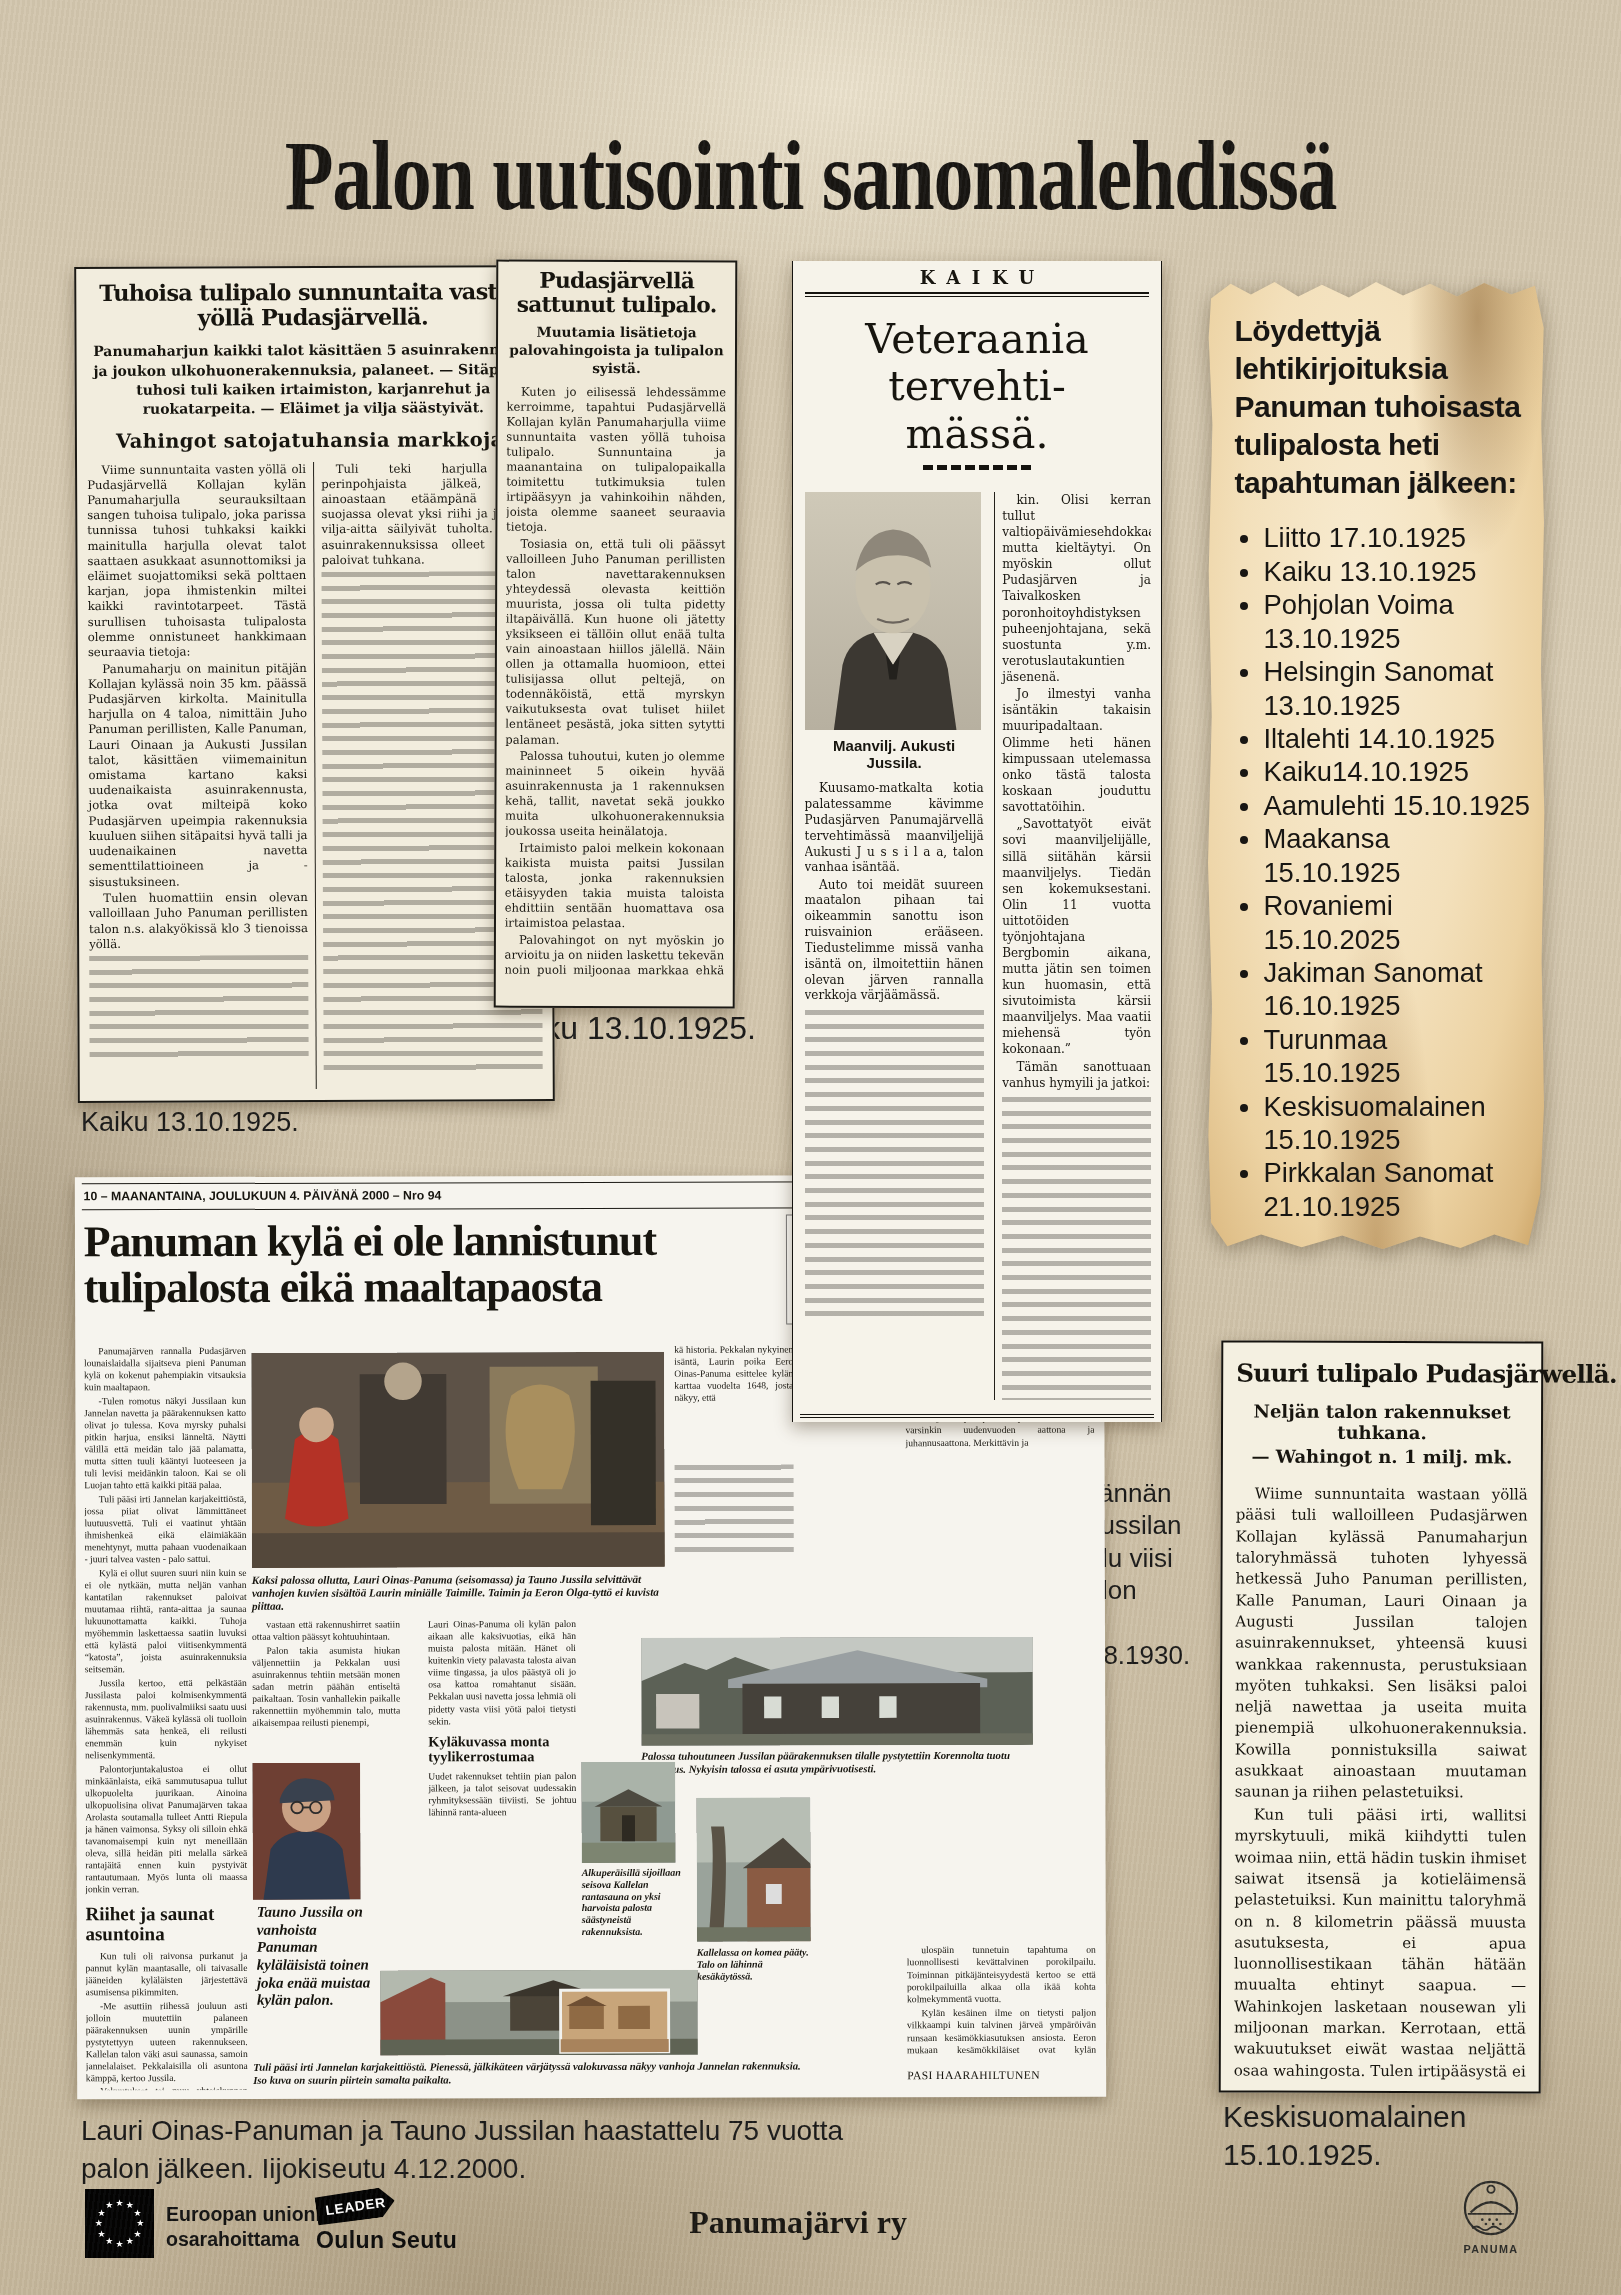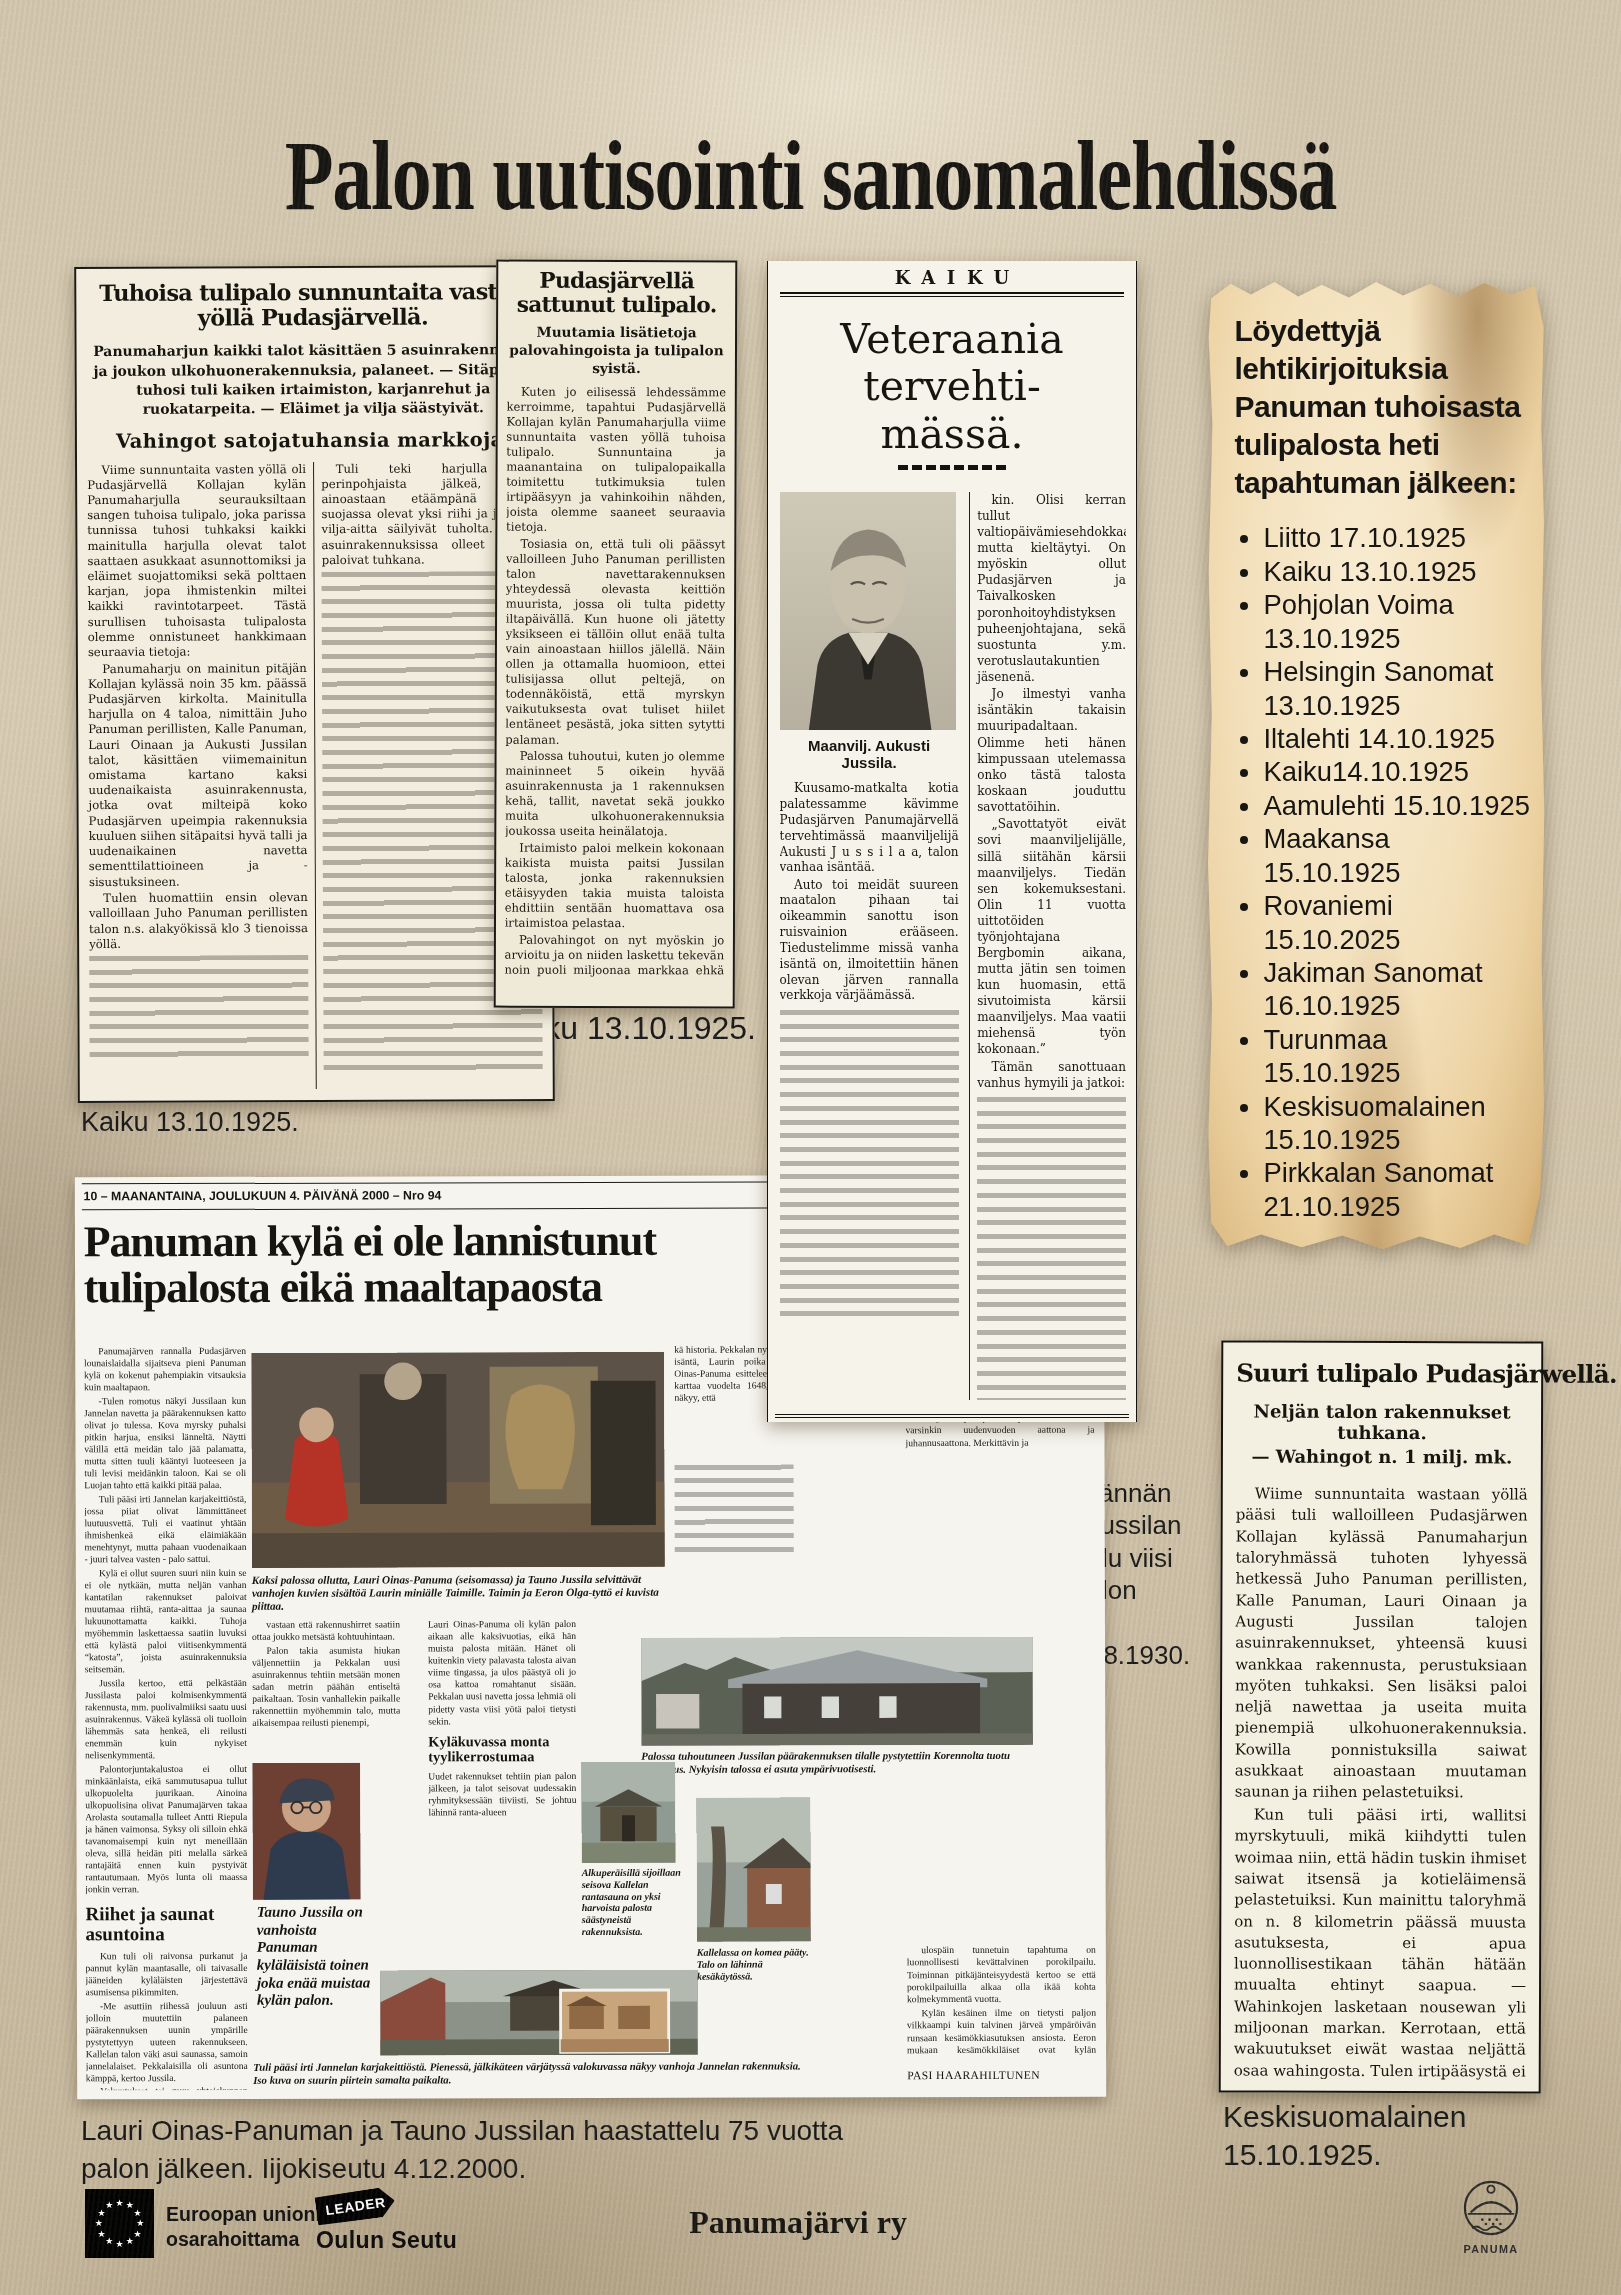--- a/index.html
+++ b/index.html
@@ -66,21 +66,21 @@
       <p>Tosiasia on, että tuli oli päässyt valloilleen Juho Panuman perillisten talon navettarakennuksen yhteydessä olevasta keittiön muurista, jossa oli tulta pidetty iltapäivällä. Kun huone oli jätetty yksikseen ei tällöin ollut enää tulta vain ainoastaan hiillos jälellä. Näin ollen ja ottamalla huomioon, ettei tulisijassa ollut peltejä, on todennäköistä, että myrskyn vaikutuksesta ovat tuliset hiilet lentäneet pesästä, joka sitten sytytti palaman.</p>
       <p>Palossa tuhoutui, kuten jo olemme maininneet 5 oikein hyvää asuinrakennusta ja 1 rakennuksen kehä, tallit, navetat sekä joukko muita ulkohuonerakennuksia joukossa useita heinälatoja.</p>
       <p>Irtaimisto paloi melkein kokonaan kaikista muista paitsi Jussilan talosta, jonka rakennuksien etäisyyden takia muista taloista ehdittiin sentään huomattava osa irtaimistoa pelastaa.</p>
       <p>Palovahingot on nyt myöskin jo arvioitu ja on niiden laskettu tekevän noin puoli miljoonaa markkaa ehkä ylikin siitä.</p>
 
     </div>
   </div>
 </section>
 <div class="cap" style="left:498px;top:1008px;font-size:32px;">Kaiku 13.10.1925.</div>
 
-<section class="clip np" style="left:767px;top:261px;width:368px;height:1161px;z-index:3;background:#f6f3ea;border-left:1.4px solid #15130f;border-right:1.4px solid #15130f;">
+<section class="clip np" style="left:792px;top:261px;width:368px;height:1161px;z-index:3;background:#f6f3ea;border-left:1.4px solid #15130f;border-right:1.4px solid #15130f;">
   <div style="padding:5.8px 11.6px 0 11.6px;">
     <div style="text-align:center;font-weight:700;font-size:18px;letter-spacing:11.6px;padding-left:11.6px;">KAIKU</div>
     <div style="border-top:2.2px solid #15130f;margin-top:4.3px;"></div>
     <div style="border-top:1.1px solid #15130f;margin-top:2.2px;"></div>
     <div class="hl" style="font-weight:500;font-size:41px;line-height:1.15;margin-top:19px;letter-spacing:0;">
       <div>Veteraania tervehti-</div>
       <div>mässä.</div>
     </div>
     <div style="width:108px;margin:7.2px auto 0 auto;border-bottom:5px dashed #15130f;"></div>
   </div>
@@ -221,21 +221,21 @@
       <rect x="170" y="82" width="24" height="30" fill="#d8dcd4"></rect>
       <rect x="250" y="82" width="24" height="30" fill="#d8dcd4"></rect>
       <rect x="330" y="82" width="24" height="30" fill="#d8dcd4"></rect>
       <rect x="20" y="78" width="60" height="48" fill="#c8c4bb"></rect>
       <rect y="134" width="543" height="16" fill="#6a6d5f"></rect>
     </svg>
   </div>
   <div class="pcap" style="position:absolute;left:565px;top:574px;width:392px;font-size:10.8px;">Palossa tuhoutuneen Jussilan päärakennuksen tilalle pystytettiin Korennolta tuotu rakennus. Nykyisin talossa ei asuta ympärivuotisesti.</div>
 
   <div class="just ind" style="position:absolute;left:176px;top:442px;width:148px;height:137px;overflow:hidden;font-size:9.6px;line-height:1.26;">
-    <p>vastaan että rakennushirret saatiin ottaa joukko metsästä kohtuuhintaan.</p>
+    <p>vastaan että rakennushirret saatiin ottaa valtion päässyt kohtuuhintaan.</p>
       <p>Palon takia asumista hiukan väljennettiin ja Pekkalan uusi asuinrakennus tehtiin metsään monen sadan metrin päähän entiseltä paikaltaan. Tosin vanhallekin paikalle rakennettiin myöhemmin talo, mutta aikaisempaa reilusti pienempi,</p>
   </div>
   <div style="position:absolute;left:352px;top:442px;width:148px;height:347px;overflow:hidden;font-size:9.6px;line-height:1.26;">
     <div class="just">Lauri Oinas-Panuma oli kylän palon aikaan alle kaksivuotias, eikä hän muista palosta mitään. Hänet oli kuitenkin viety palavasta talosta aivan viime tingassa, ja ulos päästyä oli jo osa kattoa romahtanut sisään. Pekkalan uusi navetta jossa lehmiä oli pidetty vasta viisi yötä paloi tietysti sekin.</div>
     <div class="subhd" style="font-size:14.4px;margin:7.2px 0 5.8px 0;">Kyläkuvassa monta tyylikerrostumaa</div>
     <div class="just">Uudet rakennukset tehtiin pian palon jälkeen, ja talot seisovat uudessakin ryhmityksessään tiiviisti. Se johtuu lähinnä ranta-alueen</div>
   </div>
 
   <div class="photo" style="left:176px;top:586px;width:108px;height:137px;">
     <svg width="108" height="137" viewBox="0 0 150 190">

